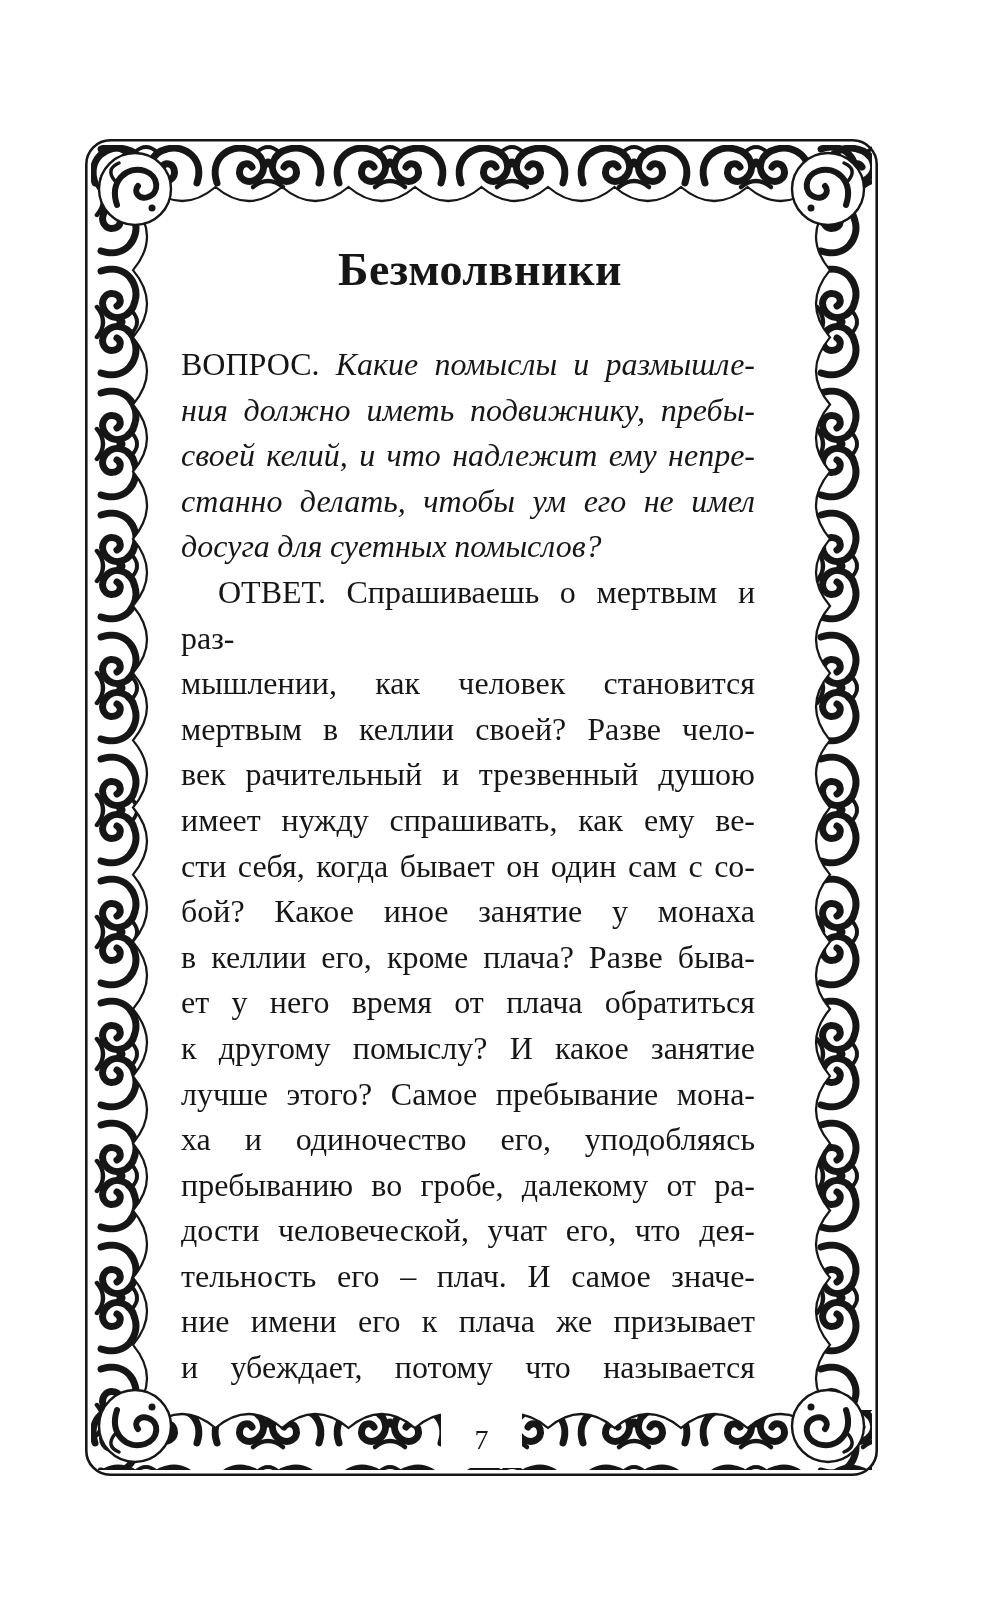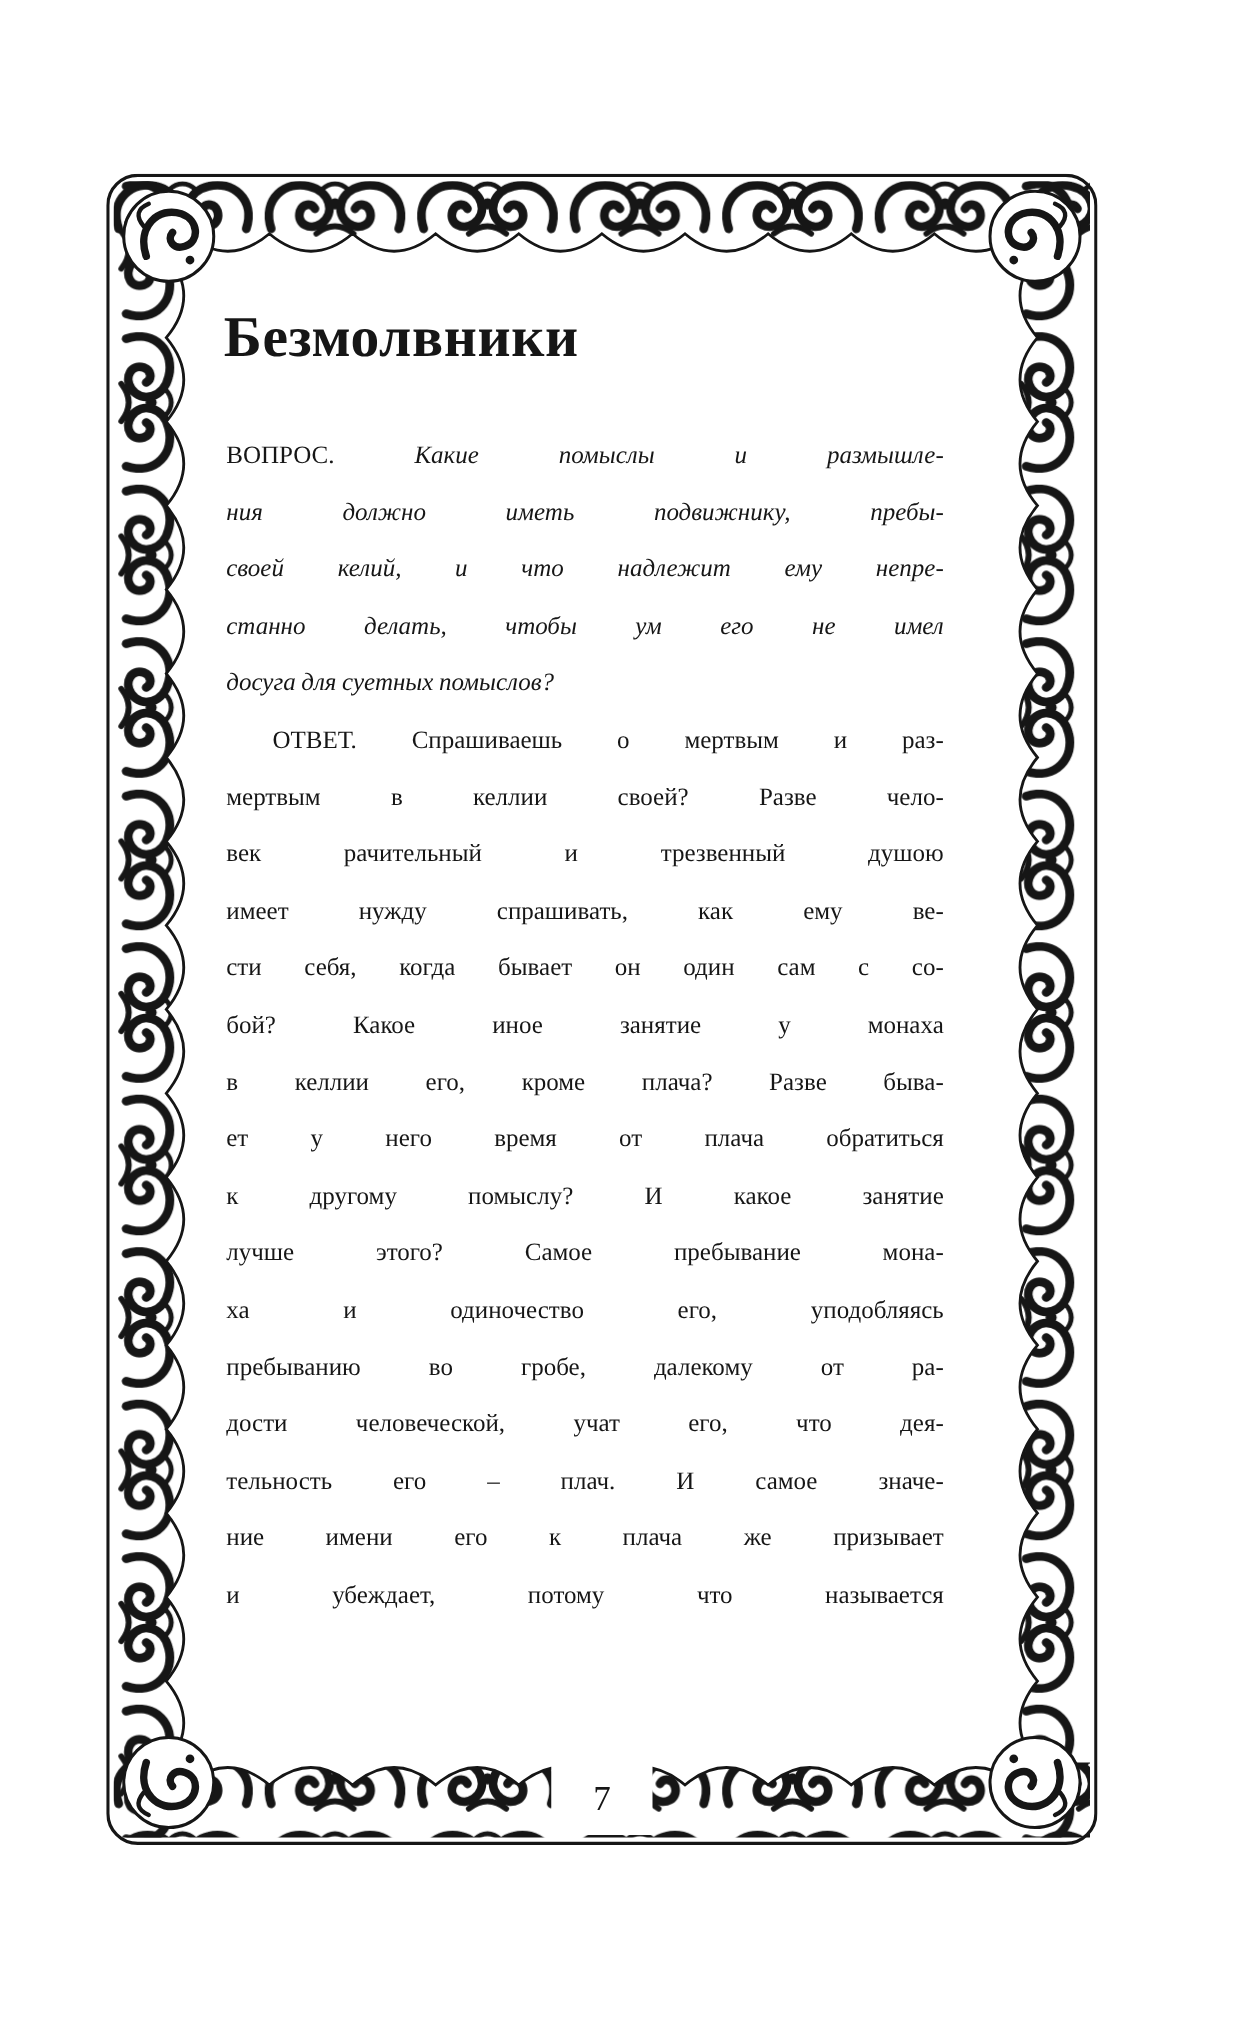--- a/index.html
+++ b/index.html
@@ -4,27 +4,27 @@
 <style>
   :root { --ink:#161616; --paper:#ffffff; }
   html,body { margin:0; padding:0; background:#fff; }
   .page {
     position:relative; width:1000px; height:1616px;
     background:var(--paper); overflow:hidden;
     font-family:"Liberation Serif", serif; color:var(--ink);
   }
   .frame { position:absolute; left:85px; top:139px; color:var(--ink); }
   .title {
-    position:absolute; left:179px; top:246px; width:574px; margin:0;
-    font-size:46px; font-weight:bold; line-height:1.05;
+    position:absolute; left:193px; top:246px; width:574px; margin:0;
+    text-align:center; font-size:46px; font-weight:bold; line-height:1.05;
     letter-spacing:0.5px; color:var(--ink);
   }
   .text {
     position:absolute; left:181px; top:342px; width:574px;
-    font-size:20px; line-height:45.6px; word-spacing:-0.5px;
+    font-size:32px; line-height:45.6px; word-spacing:-0.5px;
     hyphens:none; color:var(--ink);
   }
   .line { text-align:justify; text-align-last:justify; }
   .line.nj { text-align-last:left; }
   .ind { display:inline-block; width:37px; }
   .it { font-style:italic; }
   .pageno {
     position:absolute; left:441px; top:1412px; width:81px; height:56px;
     background:var(--paper); text-align:center; line-height:56px;
     font-size:28px; color:var(--ink);
@@ -102,20 +102,21 @@
 
   <h1 class="title">Безмолвники</h1>
 
   <div class="text" id="text">
       <div class="line"><span>ВОПРОС. </span><span class="it">Какие помыслы и размышле-</span></div>
       <div class="line"><span class="it">ния должно иметь подвижнику, пребы-</span></div>
       <div class="line"><span class="it">своей келий, и что надлежит ему непре-</span></div>
       <div class="line"><span class="it">станно делать, чтобы ум его не имел</span></div>
       <div class="line nj"><span class="it">досуга для суетных помыслов?</span></div>
       <div class="line"><span class="ind"></span><span>ОТВЕТ. Спрашиваешь о мертвым и раз-</span></div>
+      <div class="line"><span>мышлении, как человек становится</span></div>
       <div class="line"><span>мертвым в келлии своей? Разве чело-</span></div>
       <div class="line"><span>век рачительный и трезвенный душою</span></div>
       <div class="line"><span>имеет нужду спрашивать, как ему ве-</span></div>
       <div class="line"><span>сти себя, когда бывает он один сам с со-</span></div>
       <div class="line"><span>бой? Какое иное занятие у монаха</span></div>
       <div class="line"><span>в келлии его, кроме плача? Разве быва-</span></div>
       <div class="line"><span>ет у него время от плача обратиться</span></div>
       <div class="line"><span>к другому помыслу? И какое занятие</span></div>
       <div class="line"><span>лучше этого? Самое пребывание мона-</span></div>
       <div class="line"><span>ха и одиночество его, уподобляясь</span></div>

